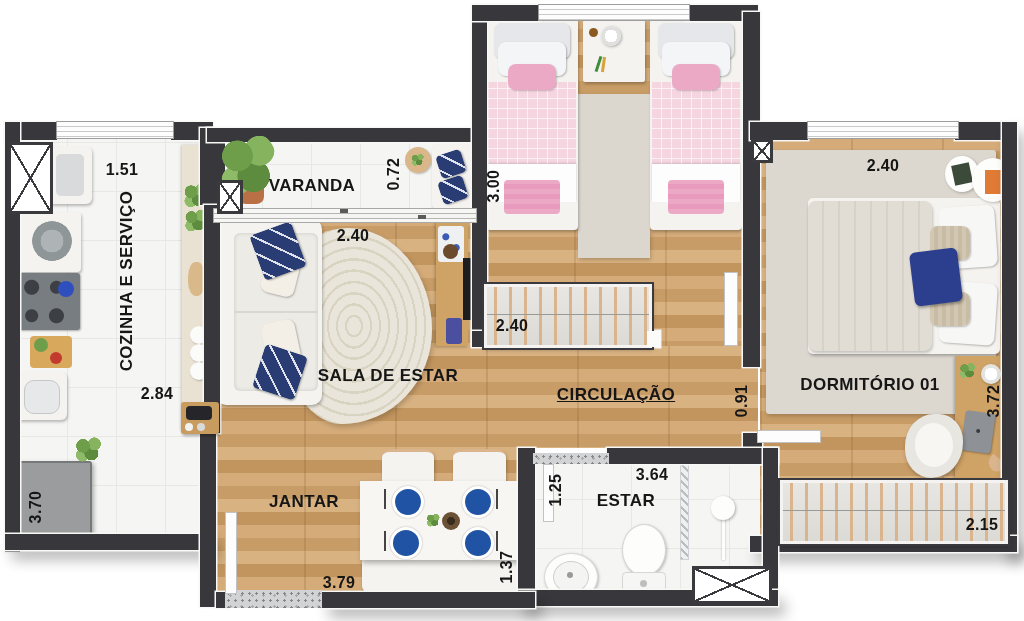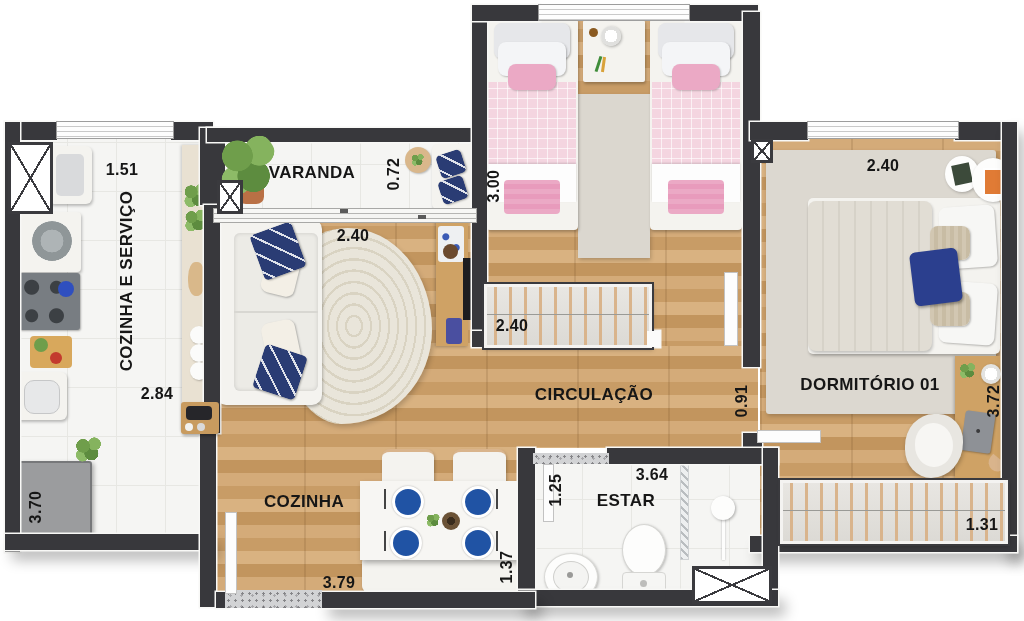--- a/index.html
+++ b/index.html
@@ -273,37 +273,38 @@
   <div class="abs xbox" style="left:8px;top:142px;width:39px;height:66px;"></div>
   <div class="abs xbox" style="left:217px;top:180px;width:20px;height:28px;"></div>
   <div class="abs xbox" style="left:751px;top:139px;width:16px;height:18px;"></div>
   <div class="abs xbox" style="left:692px;top:566px;width:74px;height:32px;"></div>
 
   <div class="lbl room-lbl vert" style="left:127px;top:281px;">COZINHA E SERVIÇO</div>
   <div class="lbl dim" style="left:122px;top:170px;">1.51</div>
   <div class="lbl dim" style="left:157px;top:394px;">2.84</div>
   <div class="lbl dim vert" style="left:36px;top:507px;">3.70</div>
 
-  <div class="lbl room-lbl" style="left:312px;top:173px;">VARANDA</div>
+  <div class="lbl room-lbl" style="left:312px;top:186px;">VARANDA</div>
   <div class="lbl dim vert" style="left:394px;top:174px;">0.72</div>
 
   <div class="lbl dim" style="left:353px;top:236px;">2.40</div>
-
-  <div class="lbl room-lbl" style="left:304px;top:502px;">COZINHA</div>
+  <div class="lbl room-lbl" style="left:388px;top:376px;">SALA DE ESTAR</div>
+
+  <div class="lbl room-lbl" style="left:304px;top:502px;">JANTAR</div>
   <div class="lbl dim" style="left:339px;top:583px;">3.79</div>
   <div class="lbl dim vert" style="left:507px;top:567px;">1.37</div>
 
   <div class="lbl room-lbl" style="left:626px;top:501px;">ESTAR</div>
   <div class="lbl dim" style="left:652px;top:475px;">3.64</div>
   <div class="lbl dim vert" style="left:556px;top:490px;">1.25</div>
 
-  <div class="lbl room-lbl" style="left:594px;top:395px;">CIRCULAÇÃO</div>
+  <div class="lbl room-lbl" style="left:616px;top:395px;text-decoration:underline;">CIRCULAÇÃO</div>
   <div class="lbl dim vert" style="left:742px;top:401px;">0.91</div>
 
   <div class="lbl dim vert" style="left:494px;top:186px;">3.00</div>
   <div class="lbl dim" style="left:512px;top:326px;">2.40</div>
 
   <div class="lbl room-lbl" style="left:870px;top:385px;">DORMITÓRIO 01</div>
   <div class="lbl dim" style="left:883px;top:166px;">2.40</div>
   <div class="lbl dim vert" style="left:994px;top:401px;">3.72</div>
-  <div class="lbl dim" style="left:982px;top:525px;">1.31</div>
+  <div class="lbl dim" style="left:982px;top:525px;">2.15</div>
 
 </div>
 
 </body></html>

